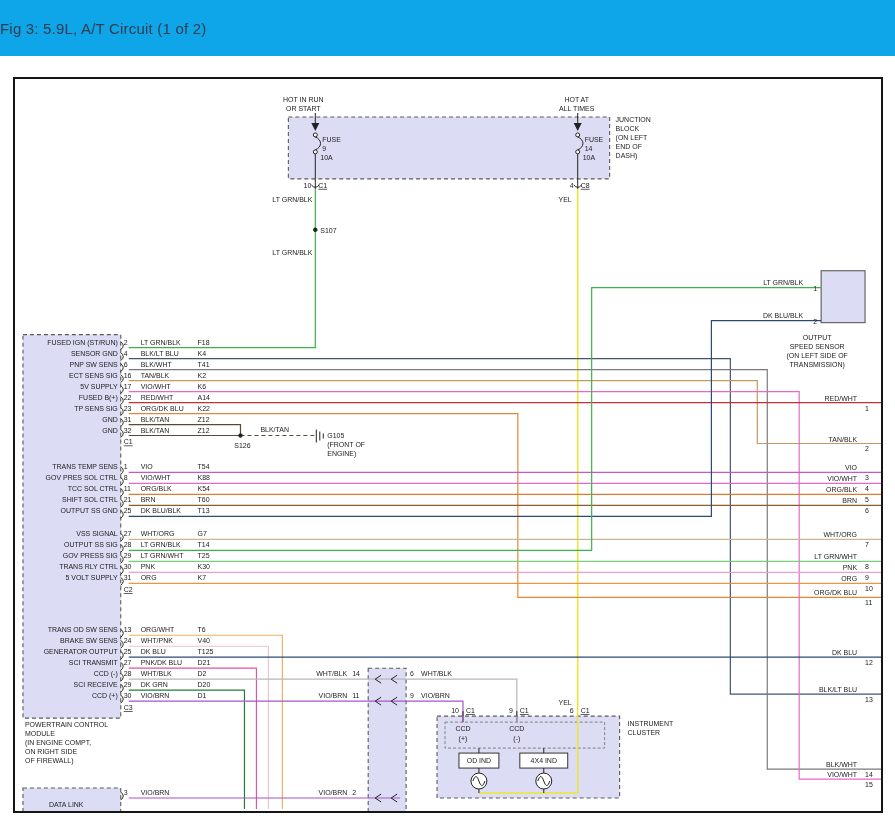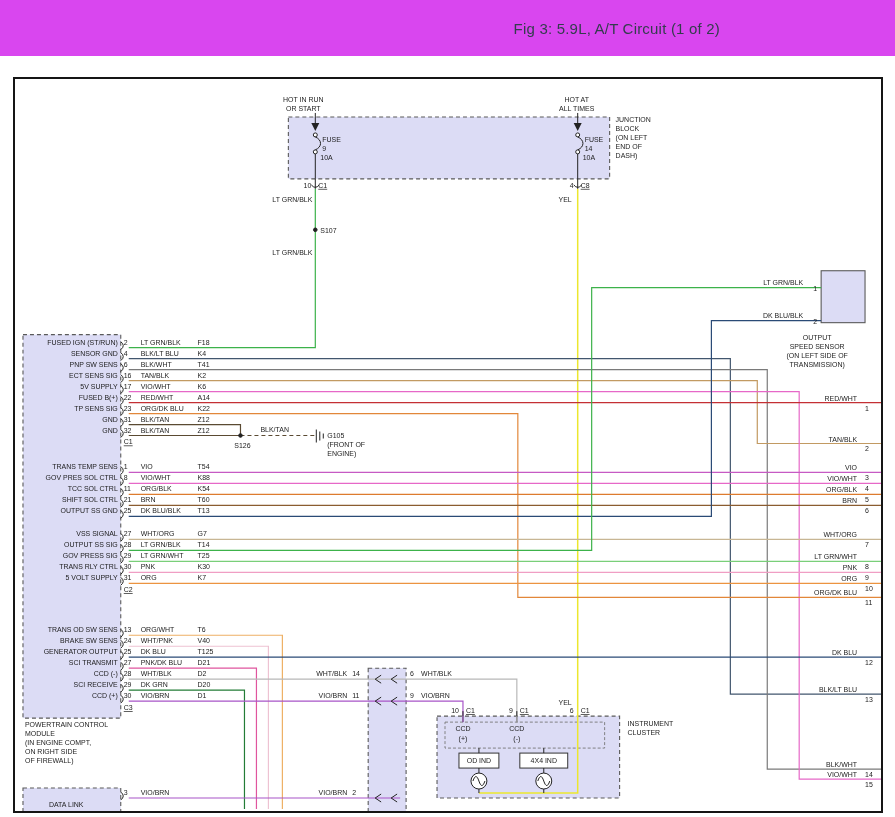--- a/index.html
+++ b/index.html
@@ -1,19 +1,19 @@
 <!DOCTYPE html>
 <html><head>
 <meta charset="utf-8">
 <style>
   *{margin:0;padding:0;box-sizing:border-box}
   html,body{width:895px;height:817px;background:#fff;overflow:hidden;
     font-family:"Liberation Sans",sans-serif}
-  .header{position:absolute;left:0;top:0;width:895px;height:56px;background:#d946ef;
-    display:flex;align-items:center;justify-content:flex-end;padding-right:175px}
+  .header{position:absolute;left:0;top:0;width:895px;height:56px;background:#0ea5e9;
+    display:flex;align-items:center;justify-content:flex-start;padding-right:175px}
   .header .title{font-size:15px;color:#333d4d;letter-spacing:.2px}
   .diagram{position:absolute;left:13px;top:77px;width:870px;height:736px;
     border:2px solid #151515;background:#fff}
   svg{width:100%;height:100%;display:block}
   text{font-size:7px;fill:#1c1c1c}
   .box{fill:#dcdcf5;stroke:#5a5a5a;stroke-width:1.1}
   .dash{stroke-dasharray:4 3}
   .inner{fill:none;stroke:#777;stroke-width:.9;stroke-dasharray:3 2}
   .blk{stroke:#222;stroke-width:1;fill:none}
   .whitebox{fill:#fff;stroke:#333;stroke-width:1}

